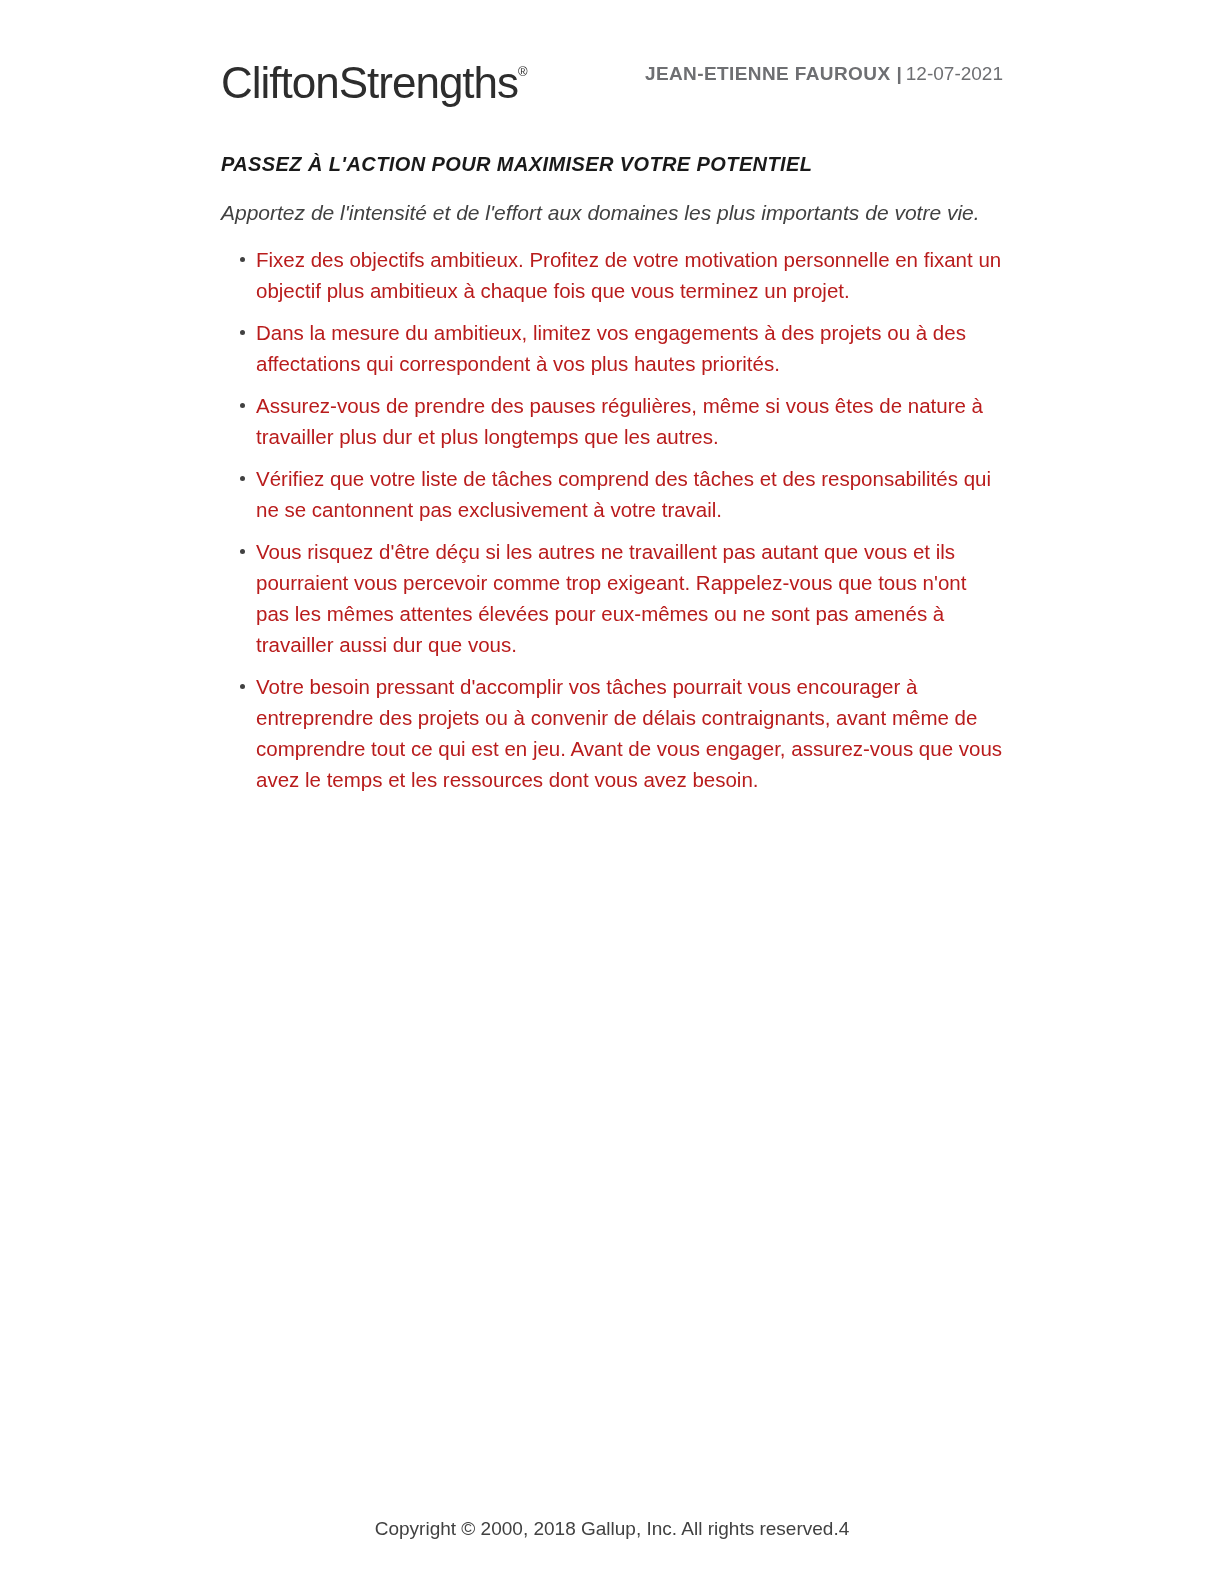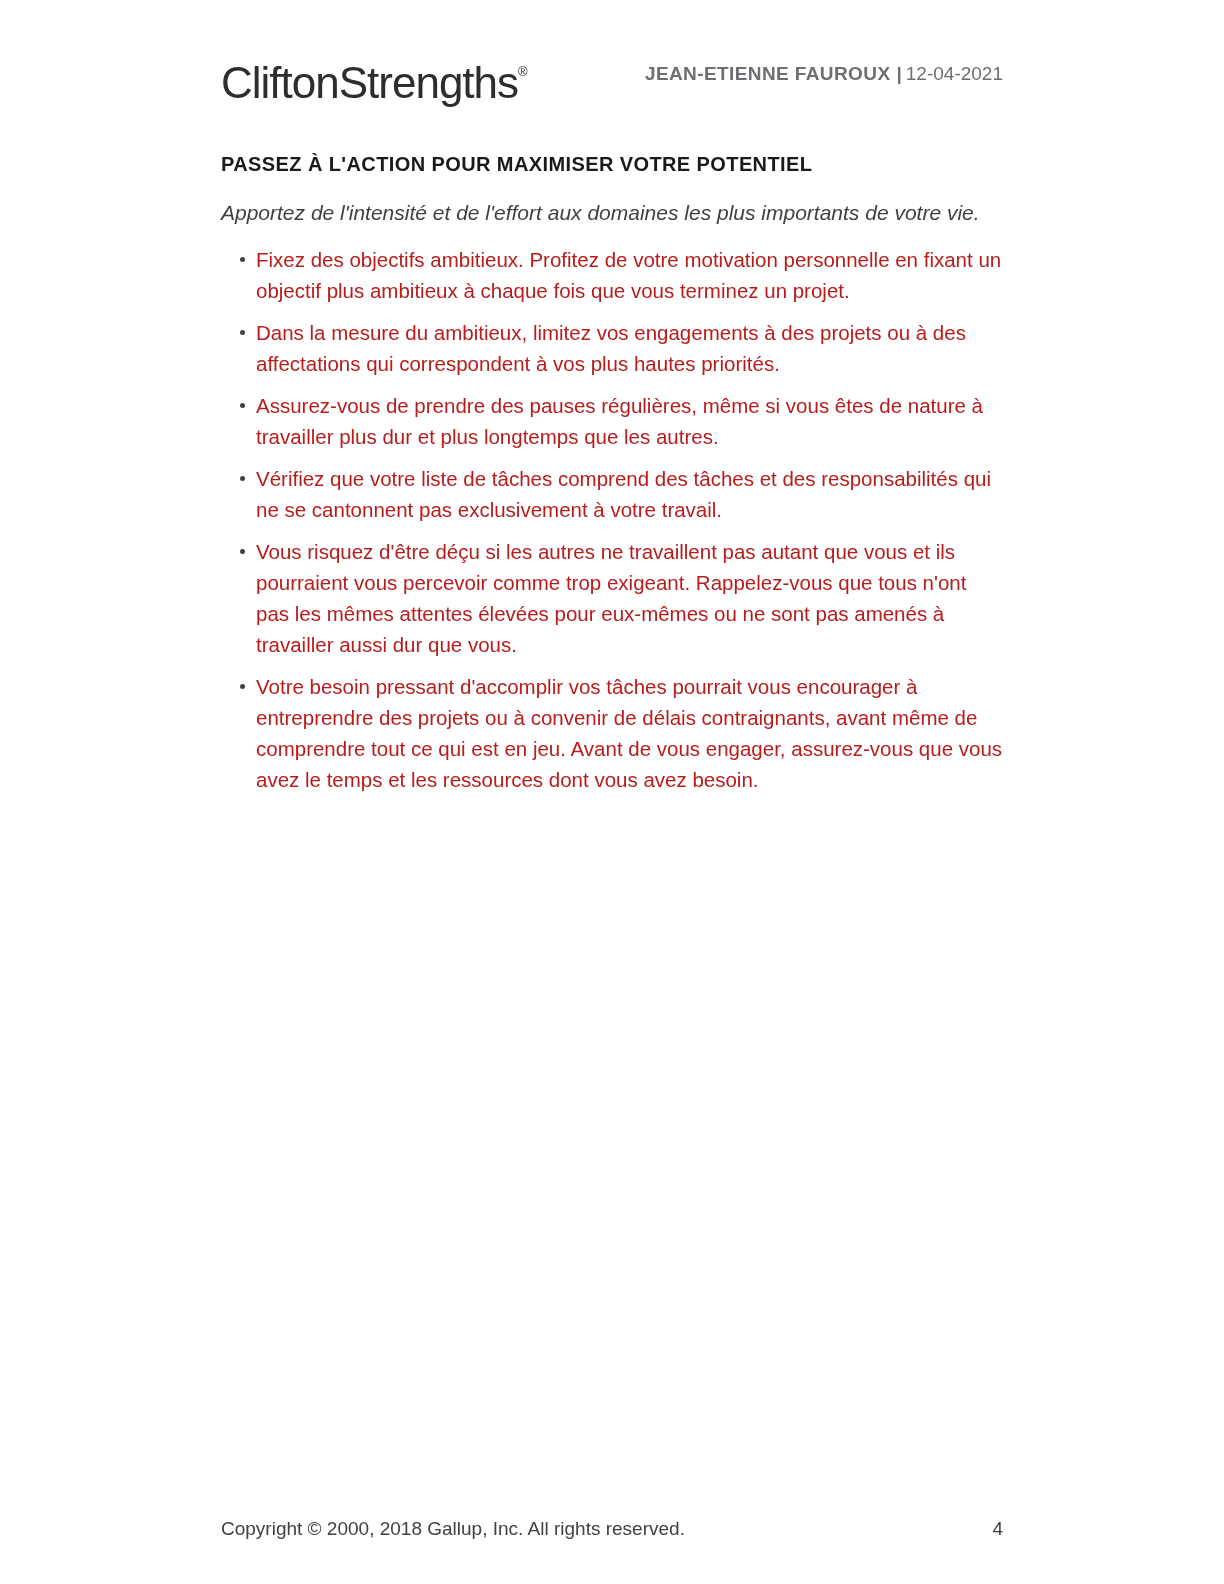--- a/index.html
+++ b/index.html
@@ -60,20 +60,21 @@
     font-weight: 400;
   }
   
   .section-heading {
     margin: 58px 0 0 0;
     font-size: 20px;
     line-height: 24px;
     font-weight: 700;
     letter-spacing: 0.4px;
     color: #1a1a1a;
+    font-style: italic;
   }
   .section-heading.second {
     margin-top: 8px;
   }
   .intro {
     margin: 21px 0 16px 0;
     font-size: 21px;
     line-height: 31px;
     font-style: italic;
     color: #414141;
@@ -102,39 +103,39 @@
     border-radius: 50%;
     background: #414141;
   }
   
   .footer {
     position: absolute;
     left: 117px;
     right: 117px;
     bottom: 44px;
     display: flex;
-    justify-content: space-between;
+    justify-content: center;
     align-items: baseline;
     font-size: 19px;
     line-height: 23px;
     color: #414141;
   }
 </style>
 </head>
 <body>
 
 <div class="page">
   <div class="content">
 
     <div class="topbar">
       <div class="logo">
         <span>CliftonStrengths</span><span class="reg">®</span>
       </div>
       <div class="header-right">
-        <span class="name">JEAN-ETIENNE FAUROUX</span><span class="sep">|</span><span class="date">12-04-2021</span>
+        <span class="name">JEAN-ETIENNE FAUROUX</span><span class="sep">|</span><span class="date">12-07-2021</span>
       </div>
     </div>
 
     <h2 class="section-heading">PASSEZ À L'ACTION POUR MAXIMISER VOTRE POTENTIEL</h2>
 
     <p class="intro">Apportez de l'intensité et de l'effort aux domaines les plus importants de votre vie.</p>
 
     <ul class="bullets">
       <li>Fixez des objectifs ambitieux. Profitez de votre motivation personnelle en fixant un objectif plus ambitieux à chaque fois que vous terminez un projet.</li>
       <li>Dans la mesure du ambitieux, limitez vos engagements à des projets ou à des affectations qui correspondent à vos plus hautes priorités.</li>

